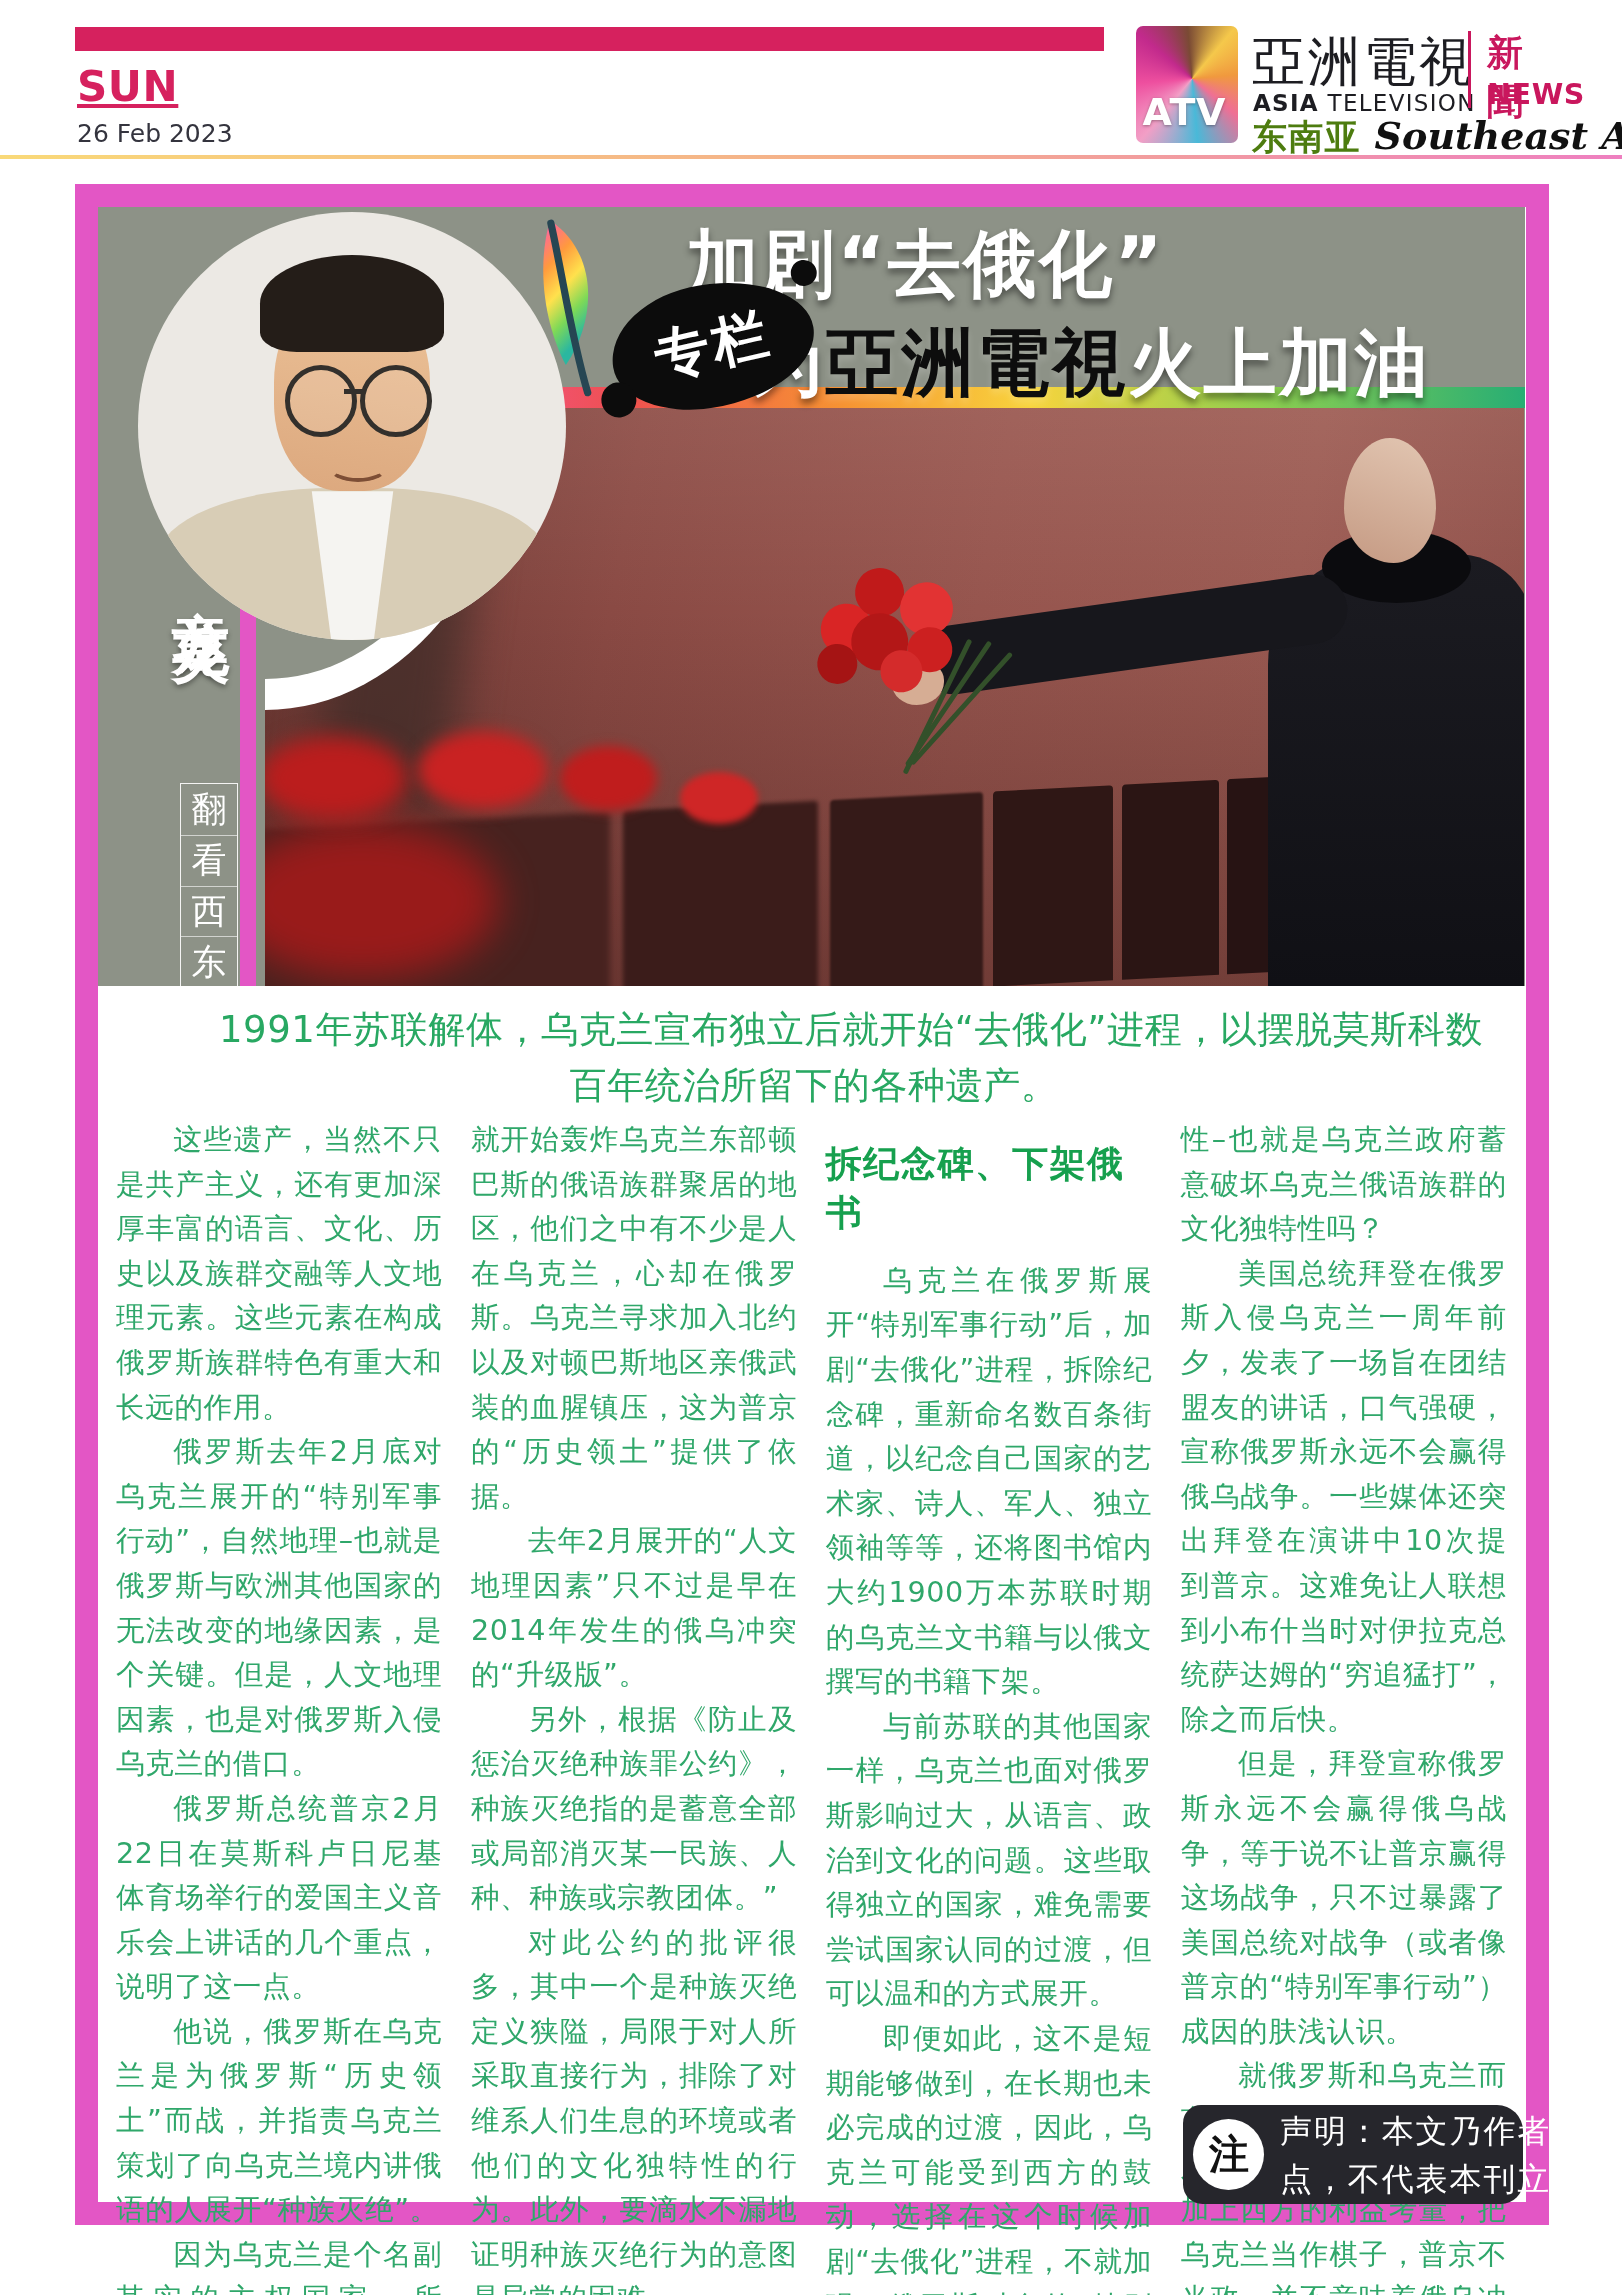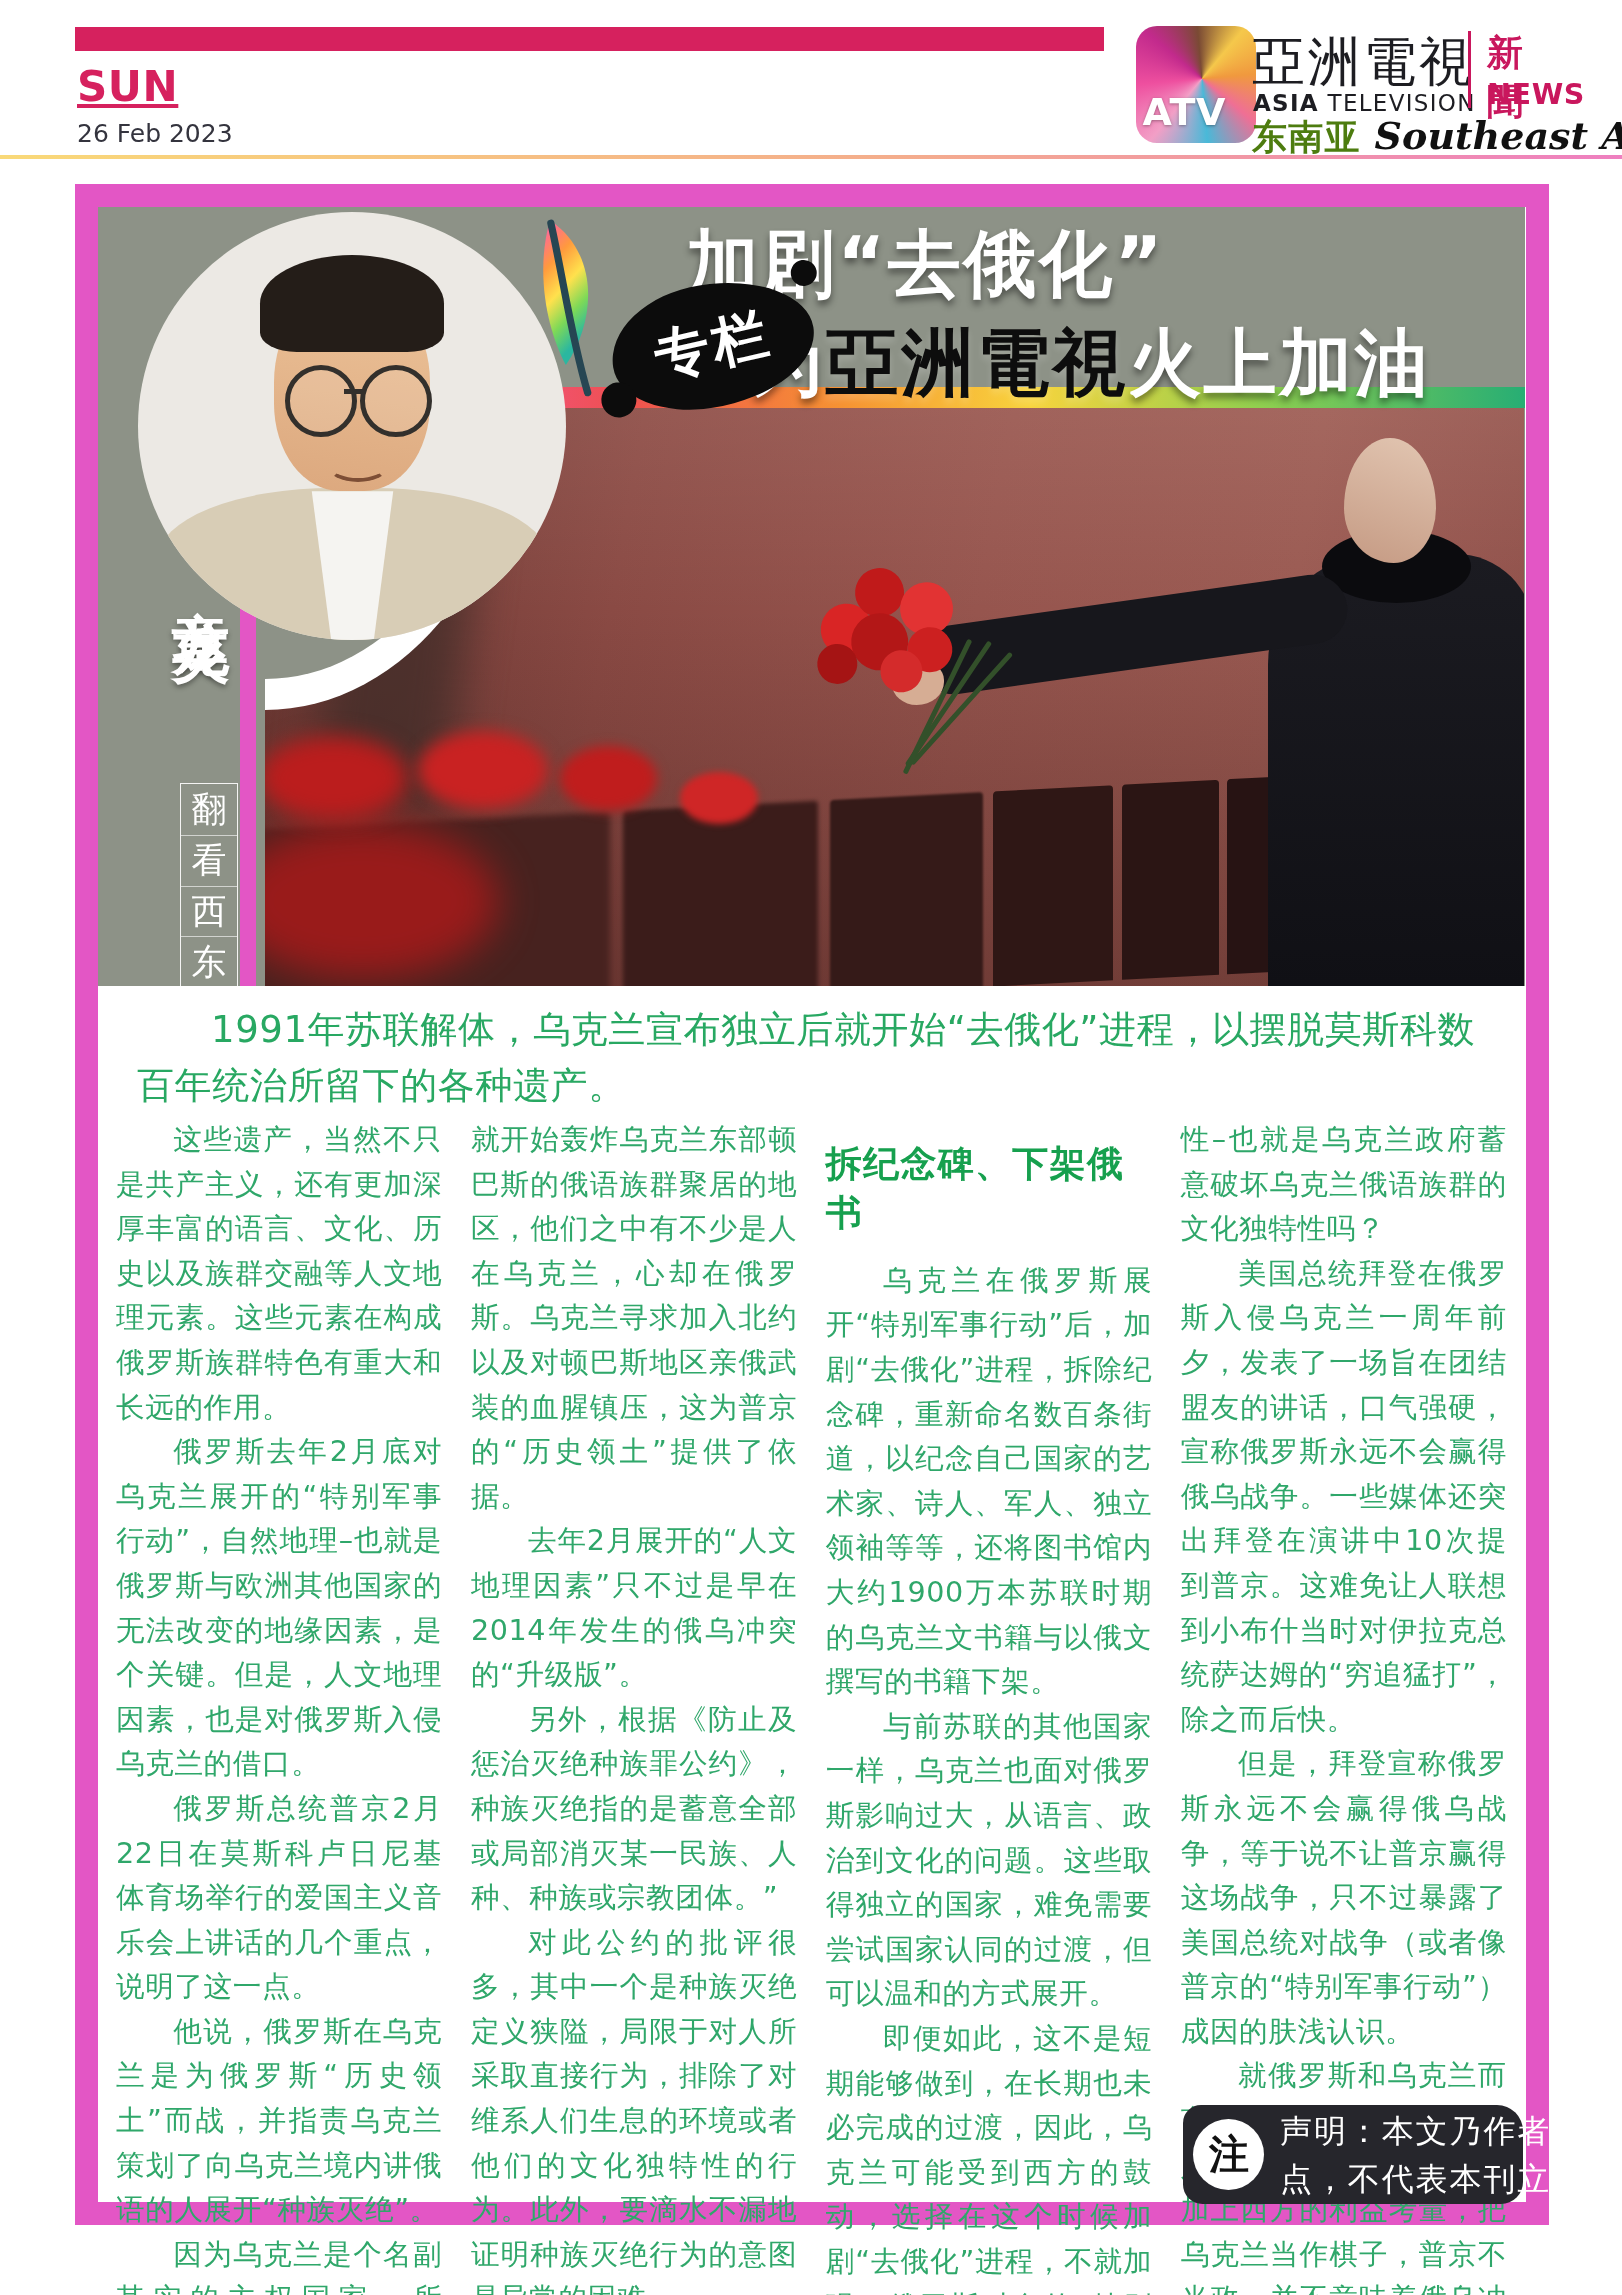--- a/index.html
+++ b/index.html
@@ -12,21 +12,21 @@
         font-family:"DejaVu Sans",sans-serif;}
 
   
   .top-bar{position:absolute;left:75px;top:27px;width:1029px;height:24px;background:var(--crimson);}
   .day{position:absolute;left:77px;top:62px;font-size:42px;font-weight:800;color:var(--crimson);letter-spacing:0.6px;text-decoration:underline;}
   .date{position:absolute;left:77px;top:119px;font-size:25px;color:#34343e;}
   .header-rule{position:absolute;left:0;top:155px;width:1623px;height:3.9px;
       background:linear-gradient(90deg,#f9d978 0%,#f4ad8c 55%,#ee7fc0 100%);}
 
   .masthead{position:absolute;left:1136px;top:22px;width:415px;height:130px;}
-  .atv-tile{position:absolute;left:0;top:3.9px;width:120px;height:117px;border-radius:21px;
+  .atv-tile{position:absolute;left:0;top:3.9px;width:102px;height:117px;border-radius:7px;
       background:conic-gradient(from 220deg at 55% 45%,#f29fc6,#ee4f9f,#c22a8c,#7a4a34,#f5c84b,#f0993e,#ef6f95,#49b9d8,#f29fc6);
       overflow:hidden;}
   .atv-abbr{position:absolute;left:6.5px;bottom:9px;color:#fff;font-size:38px;font-weight:800;letter-spacing:0.6px;
       text-shadow:0 1.3px 3.2px rgba(0,0,0,.35);}
   .mast-cn{position:absolute;left:116px;top:5.2px;font-size:53px;color:#1d1d22;font-weight:500;letter-spacing:2.6px;}
   .mast-en{position:absolute;left:117px;top:68px;font-size:23px;color:#1d1d22;letter-spacing:1.3px;}
   .mast-en b{font-weight:800;}
   .mast-divider{position:absolute;left:332px;top:9px;width:3.2px;height:77px;background:var(--logo-red);}
   .news-cn{position:absolute;left:351px;top:6.5px;font-size:36px;color:var(--logo-red);font-weight:700;letter-spacing:2.6px;}
   .news-en{position:absolute;left:351px;top:55px;font-size:28.6px;color:var(--logo-red);font-weight:800;letter-spacing:0.6px;}
@@ -123,21 +123,21 @@
       border-radius:48% 52% 55% 45% / 55% 48% 52% 45%;transform:rotate(-9deg);
       display:flex;align-items:center;justify-content:center;}
   .ink-splash::before{content:"";position:absolute;left:-17px;bottom:5.2px;width:35px;height:35px;background:#0c0c0c;border-radius:50%;}
   .ink-splash::after{content:"";position:absolute;right:-11.7px;top:-9px;width:26px;height:26px;background:#0c0c0c;border-radius:50%;}
   .column-badge{color:#fff;font-size:55px;font-weight:800;letter-spacing:3.9px;font-family:"DejaVu Serif",serif;
       transform:rotate(-4deg);}
   .feather{position:absolute;left:388px;top:14.3px;width:156px;height:175px;z-index:7;transform:rotate(10deg);}
 
   
   .intro{position:absolute;left:39px;top:795px;width:1354px;color:var(--green-intro);
-      font-size:37px;line-height:1.5;font-weight:500;text-indent:2em;letter-spacing:0.6px;}
+      font-size:37px;line-height:1.5;font-weight:500;text-indent:2em;letter-spacing:0.6px;text-align:center;}
 
   
   .columns{position:absolute;left:18px;top:910px;width:1391px;display:flex;gap:28.6px;}
   .col{flex:1 1 0;min-width:0;}
   .para{margin:0;color:var(--green);font-size:28.6px;line-height:1.56;text-align:justify;letter-spacing:0.6px;}
   .para.indent{text-indent:2em;}
   .subhead{margin:23.4px 0 19.5px;color:var(--green-head);font-size:36px;font-weight:900;letter-spacing:1.3px;}
 
   
   .disclaimer{position:absolute;left:1183px;top:2105px;width:340px;height:99px;background:var(--dark-box);

